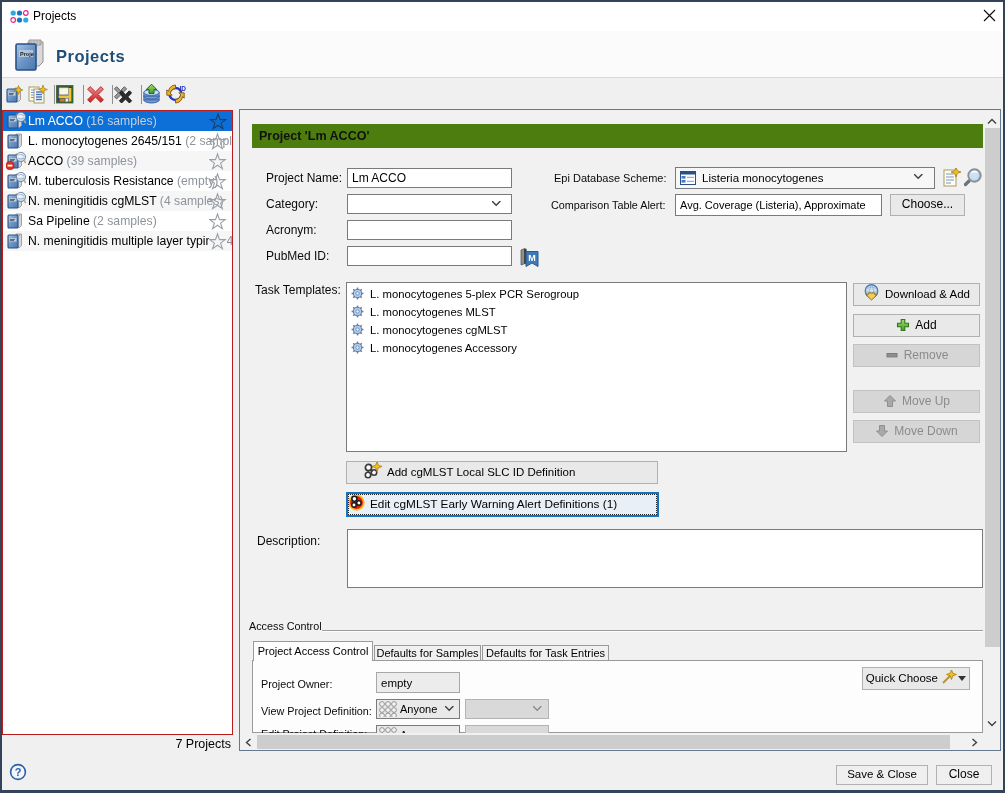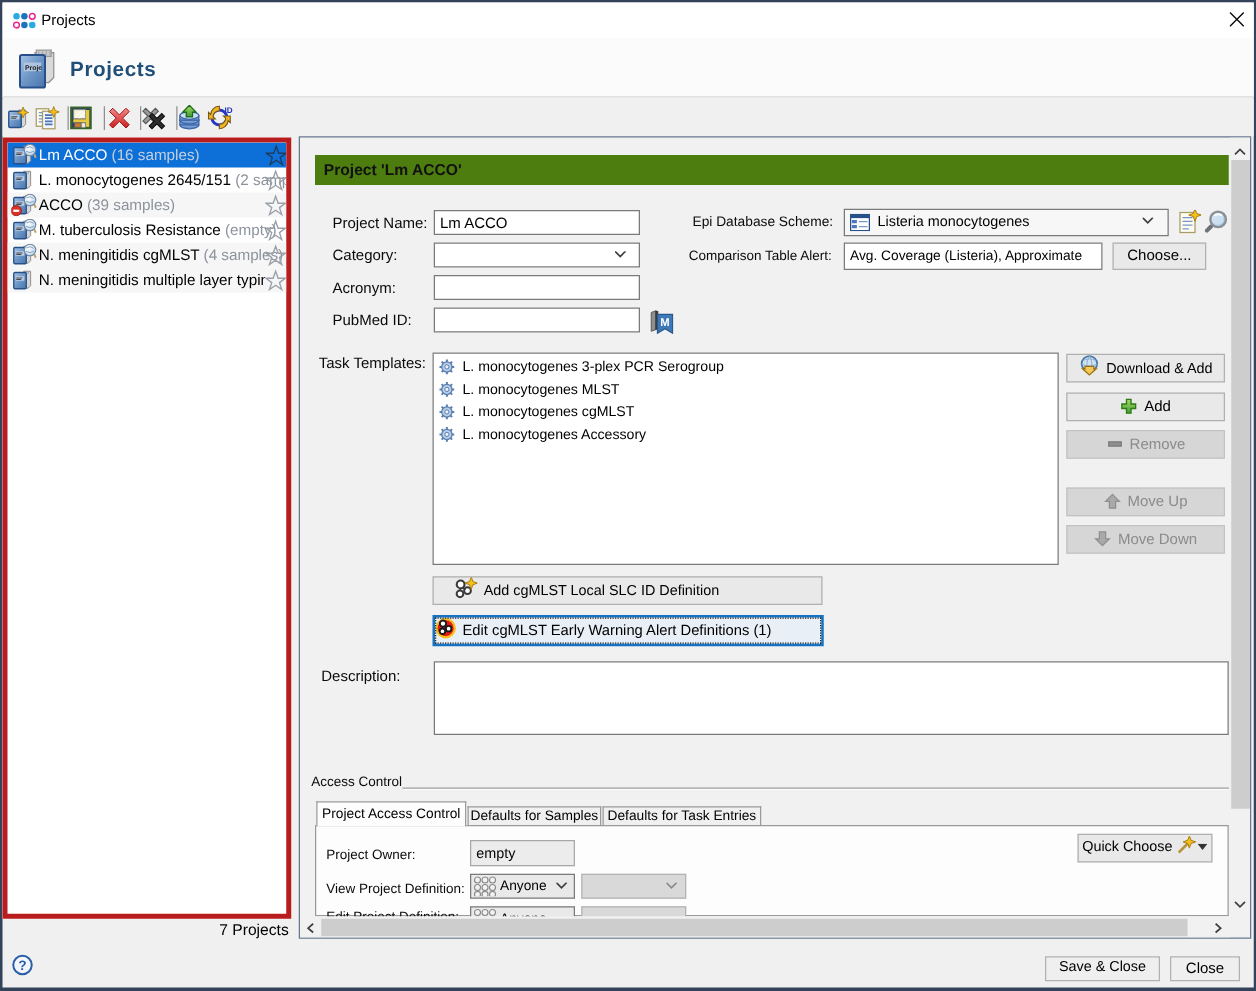--- a/index.html
+++ b/index.html
@@ -6,21 +6,21 @@
   html,body { width:1005px; height:793px; overflow:hidden; }
   body { font-family:"Liberation Sans",sans-serif; font-size:12px; color:#000; position:relative; background:#f0f0f0; }
   .abs { position:absolute; }
   .win { position:absolute; inset:0; border:2px solid #32435a; border-bottom-width:3px; background:#f0f0f0; z-index:0; }
   .titlebar { position:absolute; left:2px; top:2px; right:2px; height:29px; background:#ffffff; }
   .titletext { position:absolute; left:33px; top:9px; font-size:12px; color:#000; }
   .header { position:absolute; left:2px; top:31px; right:2px; height:47px; background:#fbfbfb; border-bottom:1px solid #d9d9d9; }
   .bigtitle { position:absolute; left:56px; top:47px; font-size:16.5px; font-weight:bold; color:#1f4e79; letter-spacing:0.5px; }
   .toolbar { position:absolute; left:2px; top:79px; right:2px; height:30px; background:#f0f0f0; }
   .tsep { position:absolute; top:6px; width:1px; height:19px; background:#8f8f8f; }
-  .list { position:absolute; left:2px; top:110px; width:231px; height:625px; background:#fff; border:4px solid #b91c1c; overflow:hidden; }
+  .list { position:absolute; left:2px; top:110px; width:231px; height:625px; background:#fff; border:1px solid #b91c1c; overflow:hidden; }
   .row { position:relative; width:100%; height:20px; white-space:nowrap; overflow:hidden; }
   .row .nm { position:absolute; left:25px; top:3px; font-size:12.2px; }
   .row .ct { color:#8d939c; }
   .row.sel { background:#0c70d8; }
   .row.sel .nm { color:#fff; }
   .row.sel .ct { color:#c3cfdf; }
   .row.alt { background:#f6f6f7; }
   .ricon { position:absolute; left:3px; top:1px; }
   .rstar { position:absolute; left:206px; top:1px; }
   .nproj { position:absolute; left:150px; top:737px; width:81px; text-align:right; font-size:12.5px; }
@@ -252,20 +252,29 @@
   <div class="row alt">
       <span class="nm">N. meningitidis cgMLST <span class="ct">(4 samples)</span></span>
     <svg class="ricon" width="22" height="18" viewBox="0 0 22 18">
         <use href="#bookicon"></use>
         <use href="#globeov" transform="translate(15,5)"></use>
       </svg>
     <svg class="rstar" width="18" height="18">
         <use href="#star17"></use>
       </svg>
   </div>
+  <div class="row">
+      <span class="nm">Sa Pipeline <span class="ct">(2 samples)</span></span>
+    <svg class="ricon" width="22" height="18" viewBox="0 0 22 18">
+        <use href="#bookicon"></use>
+      </svg>
+    <svg class="rstar" width="18" height="18">
+        <use href="#star17"></use>
+      </svg>
+  </div>
   <div class="row alt">
       <span class="nm">N. meningitidis multiple layer typing <span class="ct">(4 samples)</span></span>
     <svg class="ricon" width="22" height="18" viewBox="0 0 22 18">
         <use href="#bookicon"></use>
       </svg>
     <svg class="rstar" width="18" height="18" style="background:inherit">
         <use href="#star17"></use>
       </svg>
   </div>
 </div>
@@ -329,21 +338,21 @@
   <div class="lbl" style="left:311px;top:89px;font-size:10.8px">Comparison Table Alert:</div>
   <div class="inp" style="left:435px;top:84px;width:207px;height:22px;line-height:17px;font-size:11px">Avg. Coverage (Listeria), Approximate</div>
   <div class="btn" style="left:650px;top:84px;width:75px;height:22px;line-height:19px">Choose...</div>
 
   <div class="lbl" style="left:15px;top:173px">Task Templates:</div>
   <div class="inp" style="left:106px;top:172px;width:501px;height:170px;padding:2px 0">
     <div style="position:relative;height:18px">
         <svg class="abs" style="left:4px;top:2px" width="13" height="13" viewBox="0 0 13 13">
           <use href="#gearblue"></use>
         </svg>
-        <span class="abs" style="left:23px;top:2px;font-size:11.3px">L. monocytogenes 3-plex PCR Serogroup</span>
+        <span class="abs" style="left:23px;top:2px;font-size:11.3px">L. monocytogenes 5-plex PCR Serogroup</span>
       </div>
     <div style="position:relative;height:18px">
         <svg class="abs" style="left:4px;top:2px" width="13" height="13" viewBox="0 0 13 13">
           <use href="#gearblue"></use>
         </svg>
         <span class="abs" style="left:23px;top:2px;font-size:11.3px">L. monocytogenes MLST</span>
       </div>
     <div style="position:relative;height:18px">
         <svg class="abs" style="left:4px;top:2px" width="13" height="13" viewBox="0 0 13 13">
           <use href="#gearblue"></use>

